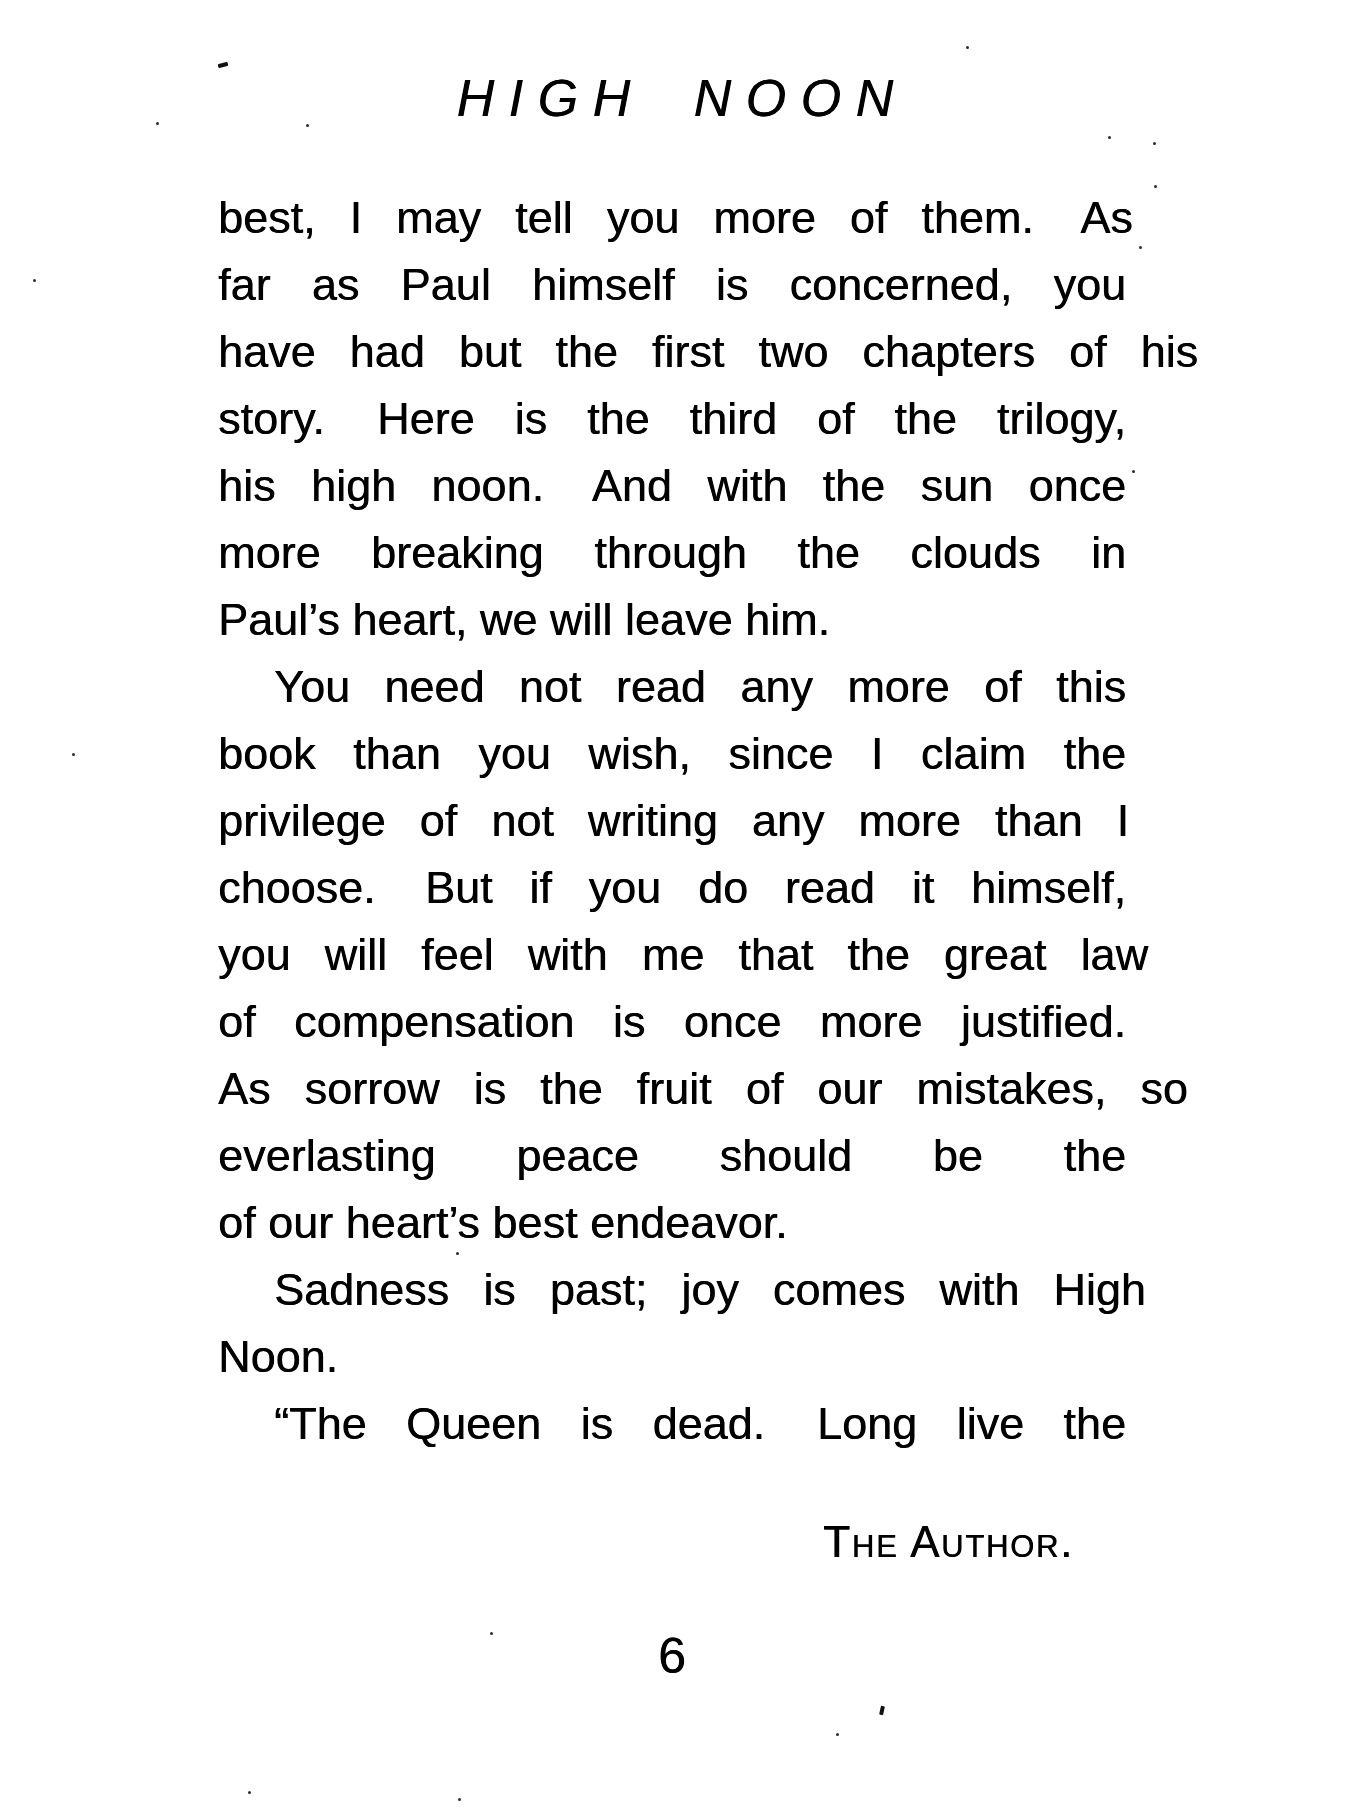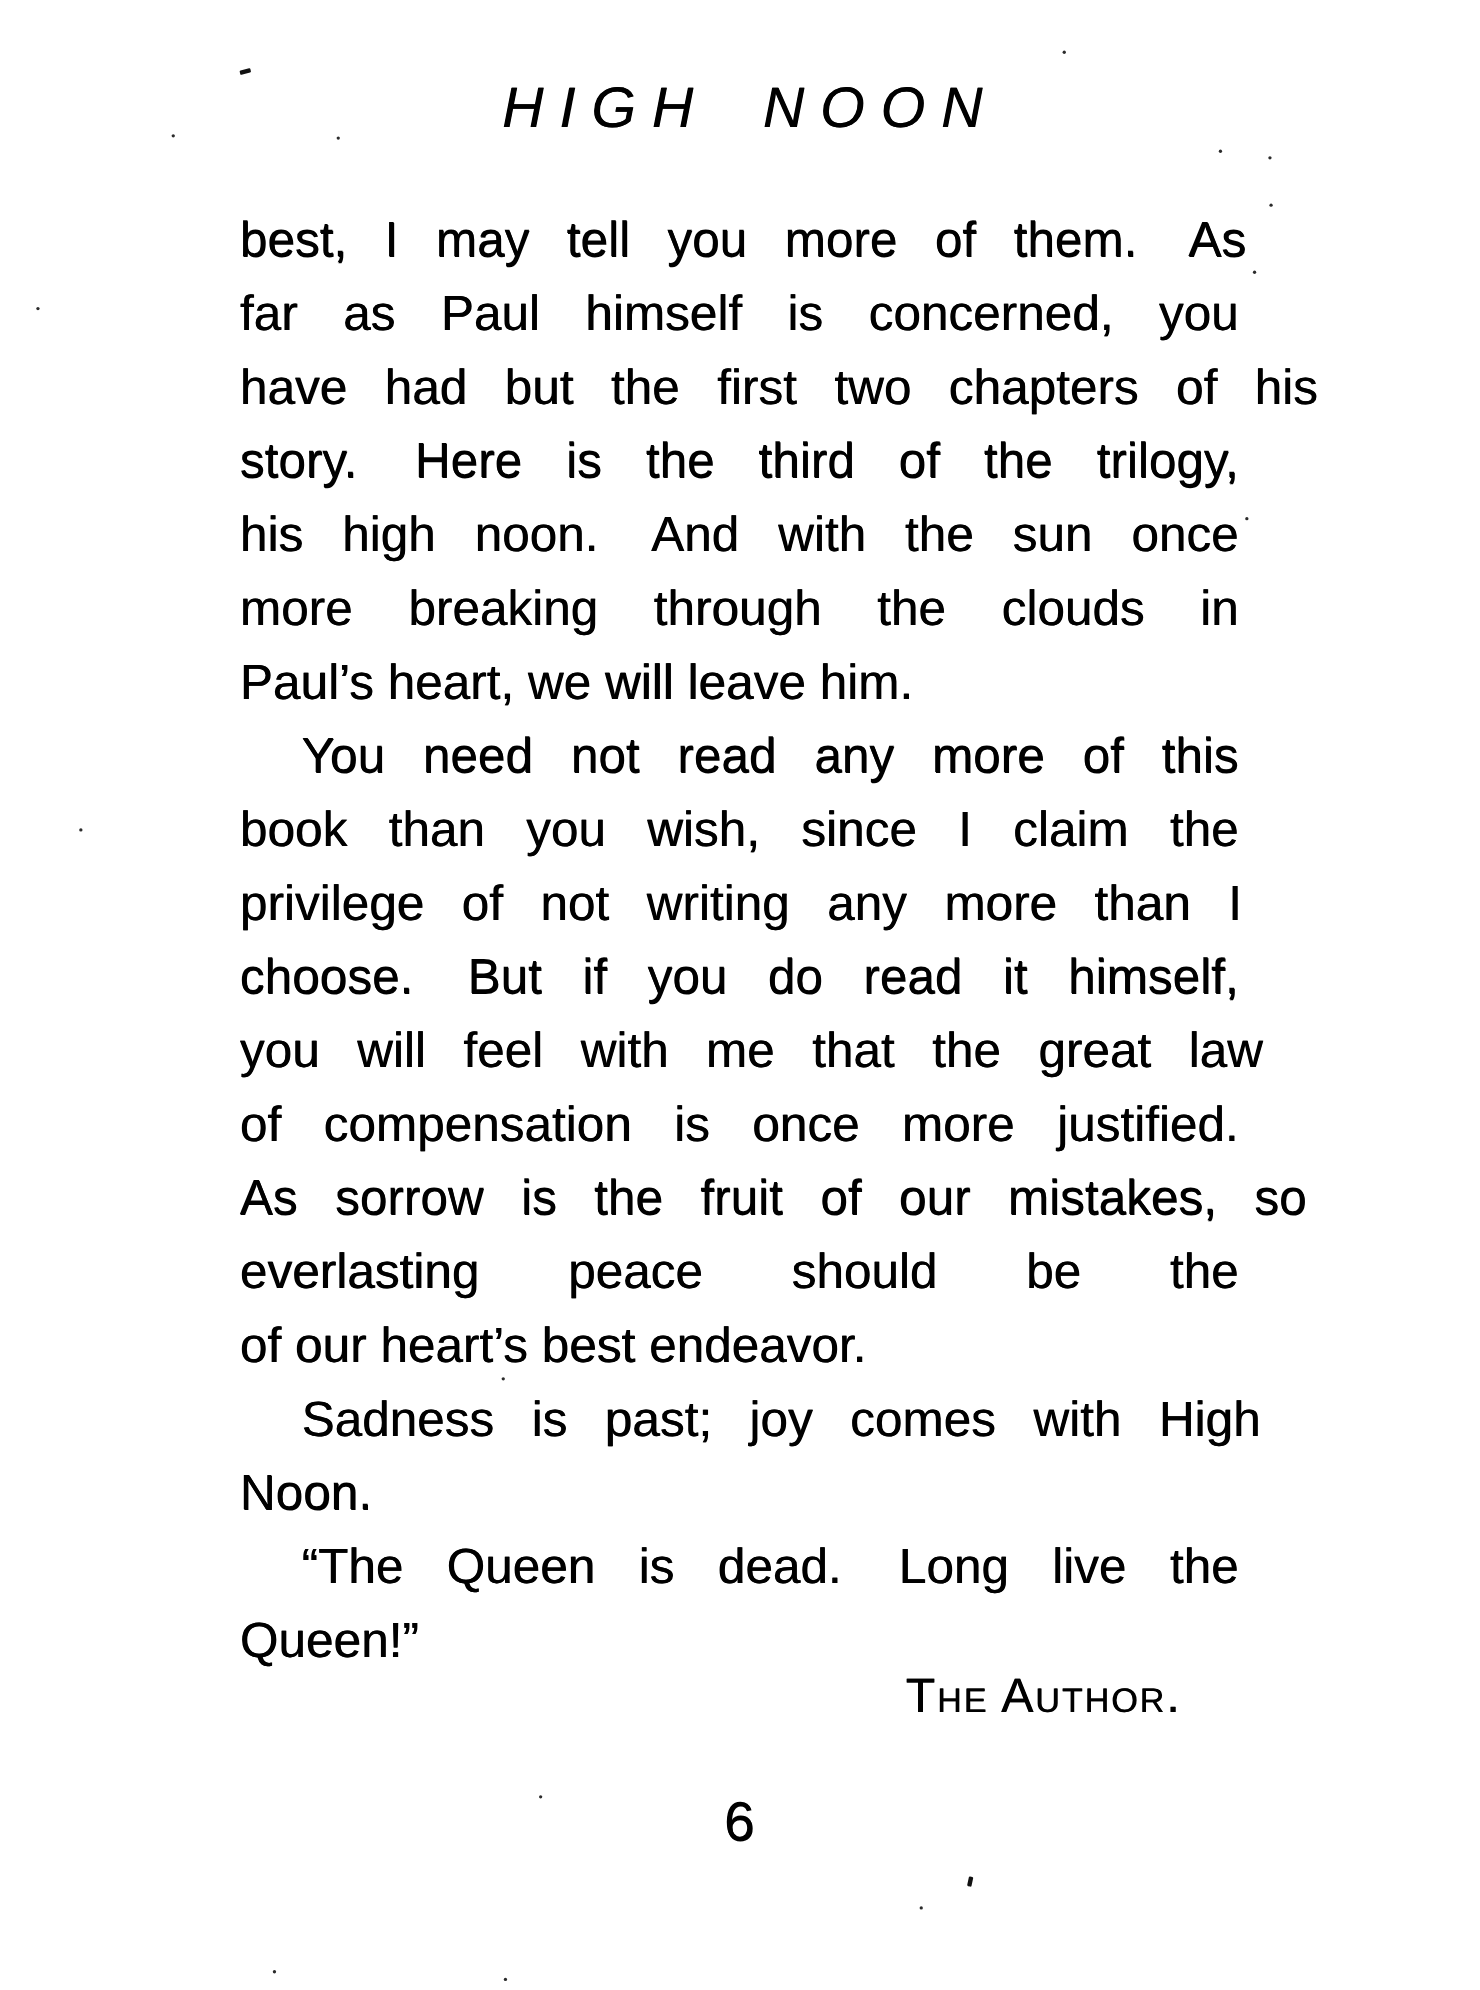--- a/index.html
+++ b/index.html
@@ -250,21 +250,20 @@
       <div class="line left">Noon.</div>
       <div class="line indent">
         <span>“The</span>
         <span>Queen</span>
         <span>is</span>
         <span>dead.&nbsp;</span>
         <span>Long</span>
         <span>live</span>
         <span>the</span>
       </div>
-      <div class="line left">Queen!”</div>
     </div>
 
   <div class="author">The Author.</div>
 
   <div class="folio">6</div>
 
   <div class="tick" style="left:218px; top:63px; width:10px; height:4px; transform:rotate(-14deg);"></div>
   <div class="speck" style="left:156px; top:122px; width:3px; height:3px;"></div>
   <div class="speck" style="left:306px; top:124px; width:3px; height:3px;"></div>
   <div class="speck" style="left:966px; top:46px;  width:3px; height:3px;"></div>

